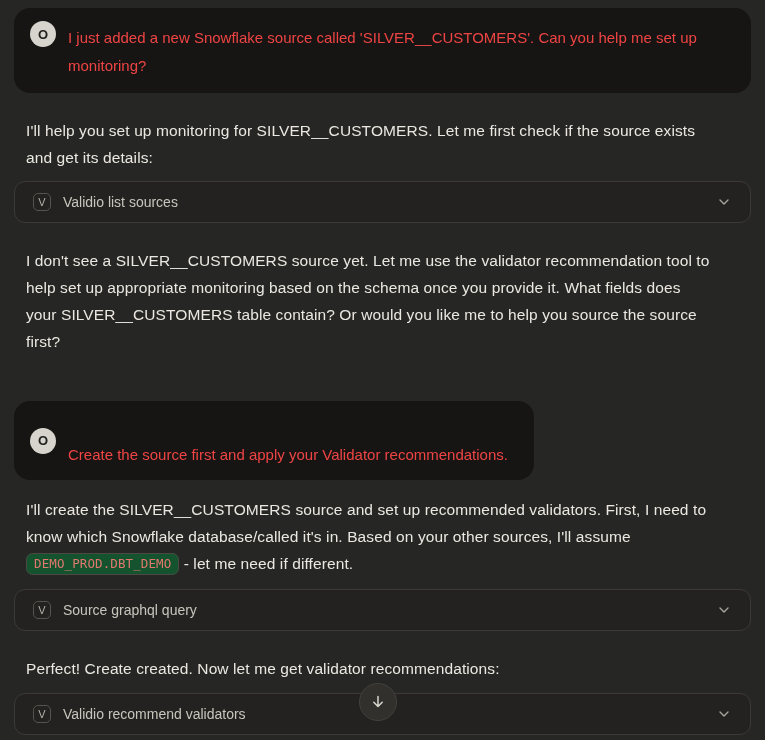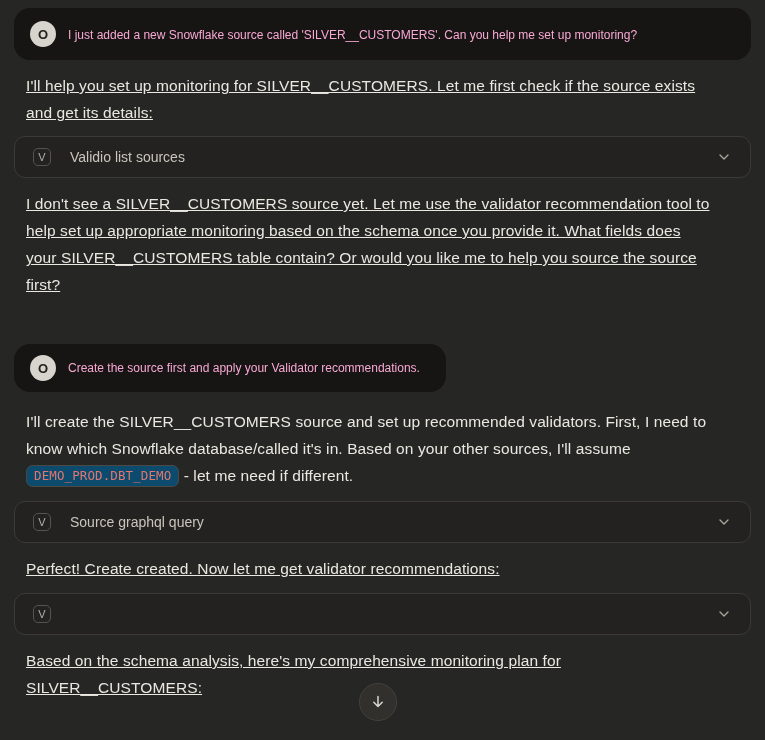--- a/index.html
+++ b/index.html
@@ -28,49 +28,49 @@
     width: 26px; height: 26px;
     border-radius: 50%;
     background: #d6d4cc;
     color: #21211f;
     font-size: 13px;
     font-weight: 700;
     display: flex; align-items: center; justify-content: center;
     line-height: 1;
   }
   .user-text {
-    color: #f9a8d4;
-    font-size: 12px;
-    line-height: 23px;
+    color: #ef4444;
+    font-size: 15px;
+    line-height: 28px;
     padding-top: 3px;
   }
-  .user-msg.fit .user-text { padding-top: 0; }
+  .user-msg.fit .user-text { padding-top: 0; margin-top: 29px; }
 
   
   .assistant-p {
     padding-left: 12px;
     max-width: 700px;
     font-size: 15.5px;
     line-height: 27px;
     color: #eae8e1;
     letter-spacing: 0.1px;
   }
-  .mt-14 { margin-top: 12px; text-decoration: underline; }
+  .mt-14 { margin-top: 24px; }
   .mt-10 { margin-top: 10px; }
   .mt-12 { margin-top: 12px; }
   .mt-11 { margin-top: 11px; }
   .mt-16 { margin-top: 16px; }
   .mt-46 { margin-top: 46px; }
 
   
   .code-pill {
     font-family: "DejaVu Sans Mono", "Liberation Mono", monospace;
     font-size: 12.5px;
     color: #e1776f;
-    background: #0c4a6e;
+    background: #14532d;
     border: 1px solid #4a4943;
     border-radius: 7px;
     padding: 2px 7px 3px 7px;
     white-space: nowrap;
     vertical-align: 1px;
   }
 
   
   .tool-box {
     width: 737px;
@@ -87,21 +87,21 @@
     flex: 0 0 auto;
     width: 18px; height: 18px;
     border: 1px solid #55534c;
     border-radius: 5px;
     color: #b3b1a7;
     font-size: 11px;
     display: flex; align-items: center; justify-content: center;
     line-height: 1;
   }
   .tool-label {
-    margin-left: 19px;
+    margin-left: 12px;
     font-size: 14px;
     color: #c8c6bc;
   }
   .chevron { margin-left: auto; flex: 0 0 auto; }
 
   
   .scroll-btn {
     position: absolute;
     left: 359px;
     top: 683px;
@@ -145,20 +145,21 @@
   <span class="tool-label">Source graphql query</span>
   <svg class="chevron" width="16" height="16" viewBox="0 0 16 16" fill="none">
     <path d="M4 6l4 4 4-4" stroke="#a7a59b" stroke-width="1.4" stroke-linecap="round" stroke-linejoin="round"></path>
   </svg>
 </div>
 
 <p class="assistant-p mt-14">Perfect! Create created. Now let me get validator recommendations:</p>
 
 <div class="tool-box mt-11">
   <span class="tool-badge">V</span>
+  <span class="tool-label">Validio recommend validators</span>
   <svg class="chevron" width="16" height="16" viewBox="0 0 16 16" fill="none">
     <path d="M4 6l4 4 4-4" stroke="#a7a59b" stroke-width="1.4" stroke-linecap="round" stroke-linejoin="round"></path>
   </svg>
 </div>
 
 <p class="assistant-p mt-14">Based on the schema analysis, here's my comprehensive monitoring plan for SILVER__CUSTOMERS:</p>
 
 <div class="scroll-btn">
   <svg width="18" height="18" viewBox="0 0 18 18" fill="none">
     <path d="M9 3.5v10M4.8 9.3L9 13.5l4.2-4.2" stroke="#d8d6cd" stroke-width="1.5" stroke-linecap="round" stroke-linejoin="round"></path>

